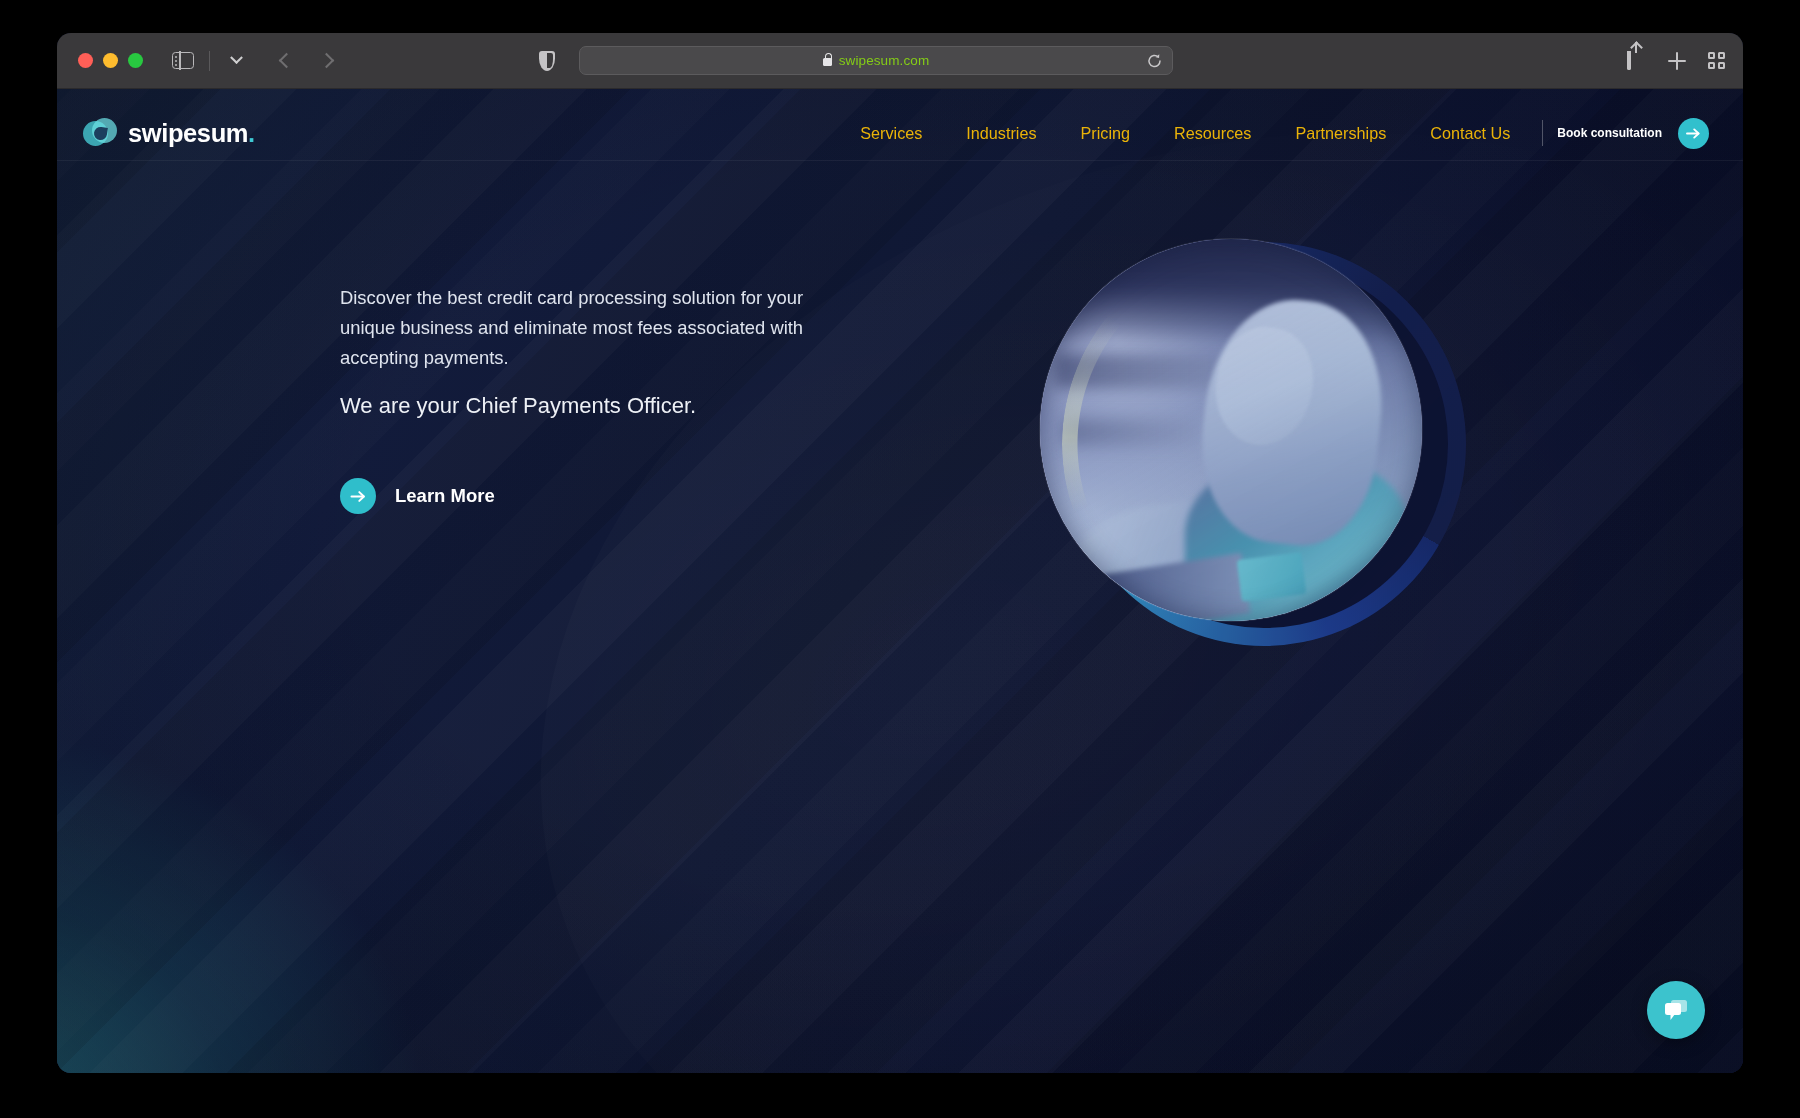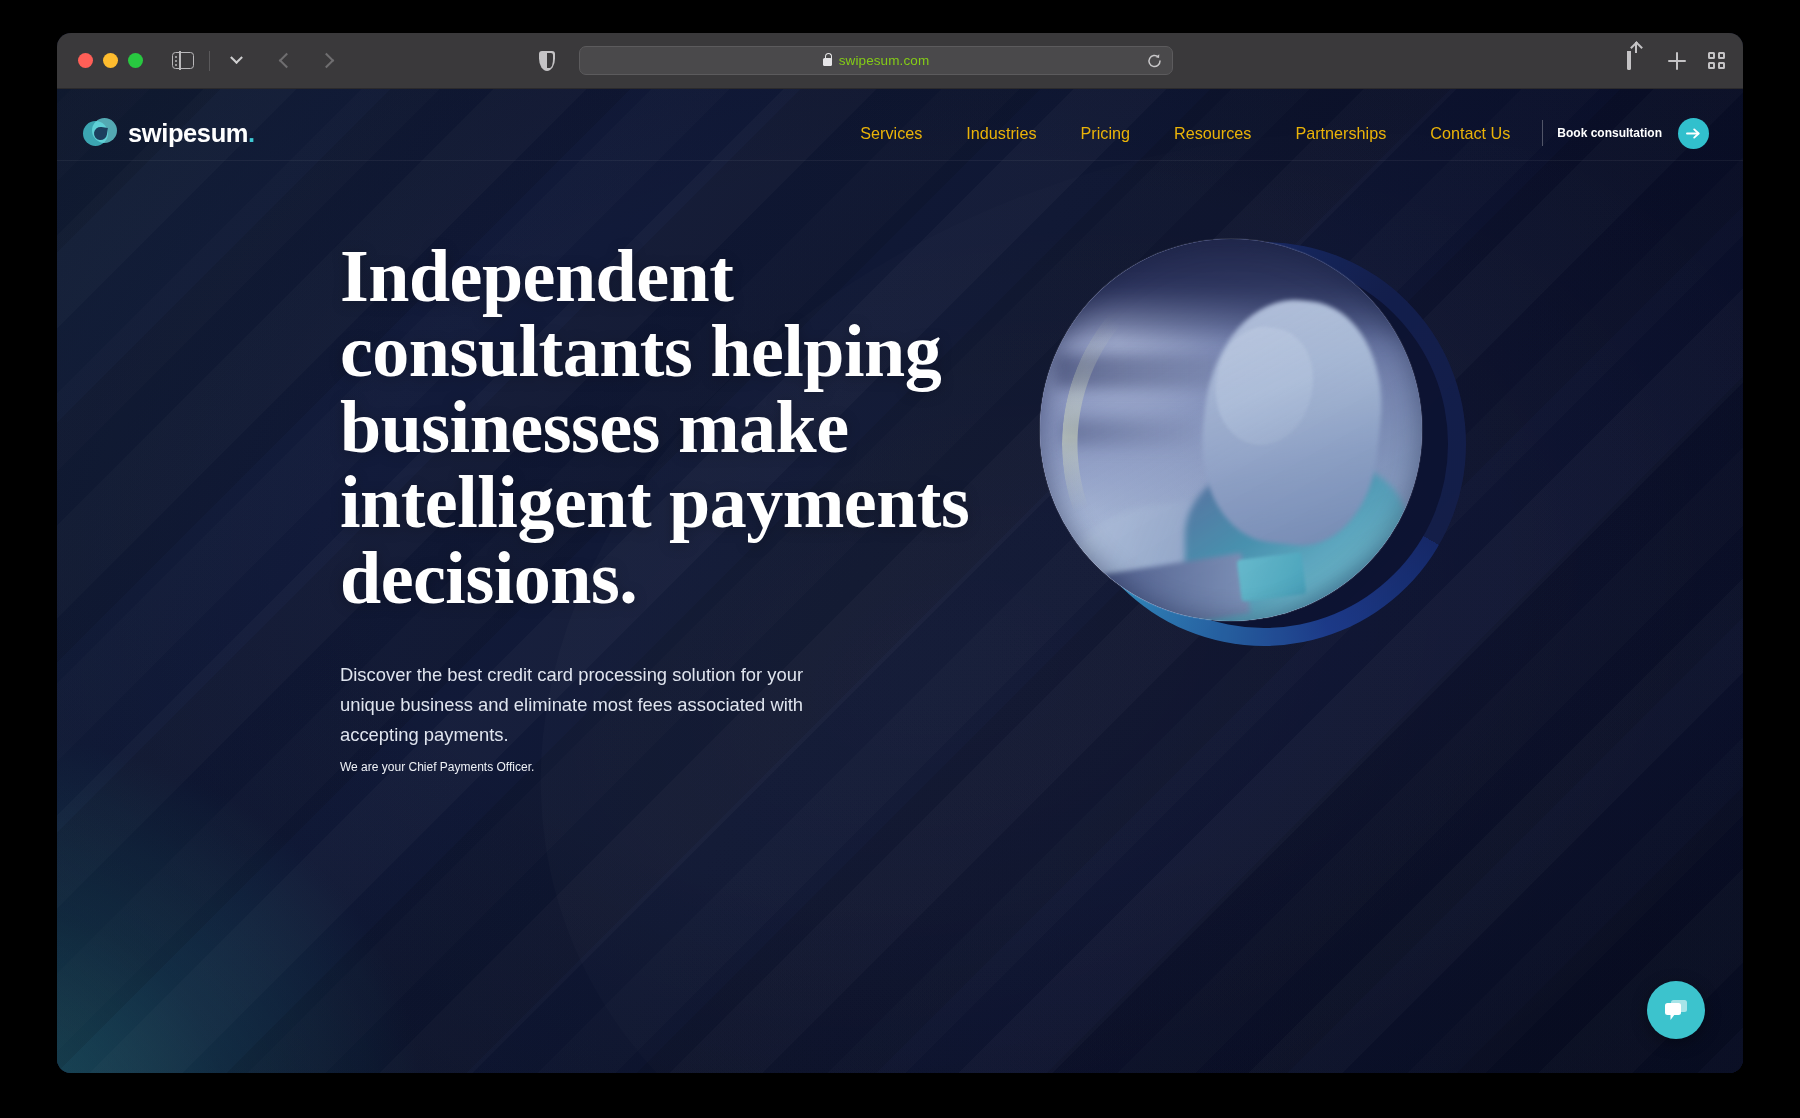--- a/index.html
+++ b/index.html
@@ -371,22 +371,22 @@
   }
   .hero-sub {
     margin-top: 44px;
     font-size: 18.4px;
     line-height: 1.62;
     color: #dfe4ee;
     max-width: 500px;
     white-space: pre-line;
   }
   .hero-sub2 {
-    margin-top: 8px;
-    font-size: 12px;
+    margin-top: 16px;
+    font-size: 22px;
     line-height: 1.62;
     color: #eef1f6;
   }
   .learn-more {
     margin-top: 54px;
     display: flex;
     align-items: center;
     gap: 19px;
   }
   .lm-circle {
@@ -648,28 +648,32 @@
                 <path d="M8.2 2.4 L12.6 6.5 L8.2 10.6" stroke="#ffffff" stroke-width="1.9" stroke-linecap="round" stroke-linejoin="round" fill="none"></path>
               </svg>
             </span>
           </div>
         </nav>
       </div>
 
       <div class="hero">
 
         <div class="hero-left">
-          <h1 class="hero-title">Independent
-consultants helping
-businesses make
-intelligent payments
-decisions.</h1>
           <p class="hero-sub">Discover the best credit card processing solution for your unique business and eliminate most fees associated with accepting payments.</p>
           <p class="hero-sub2">We are your Chief Payments Officer.</p>
 
+          <div class="learn-more">
+            <span class="lm-circle">
+              <svg width="17" height="15" viewBox="0 0 17 15" aria-hidden="true">
+                <path d="M1.5 7.5 H13.6" stroke="#ffffff" stroke-width="2" stroke-linecap="round" fill="none"></path>
+                <path d="M9.3 3.1 L13.9 7.5 L9.3 11.9" stroke="#ffffff" stroke-width="2" stroke-linecap="round" stroke-linejoin="round" fill="none"></path>
+              </svg>
+            </span>
+            <span class="lm-label">Learn More</span>
+          </div>
         </div>
 
         <div class="hero-right">
           <div class="ring">
             <div class="ring-hole"></div>
           </div>
           <div class="photo-circle" aria-label="Smiling woman at a laptop holding a credit card">
             <div class="photo-bg"></div>
             <div class="photo-ceiling"></div>
             <div class="photo-shelf"></div>

